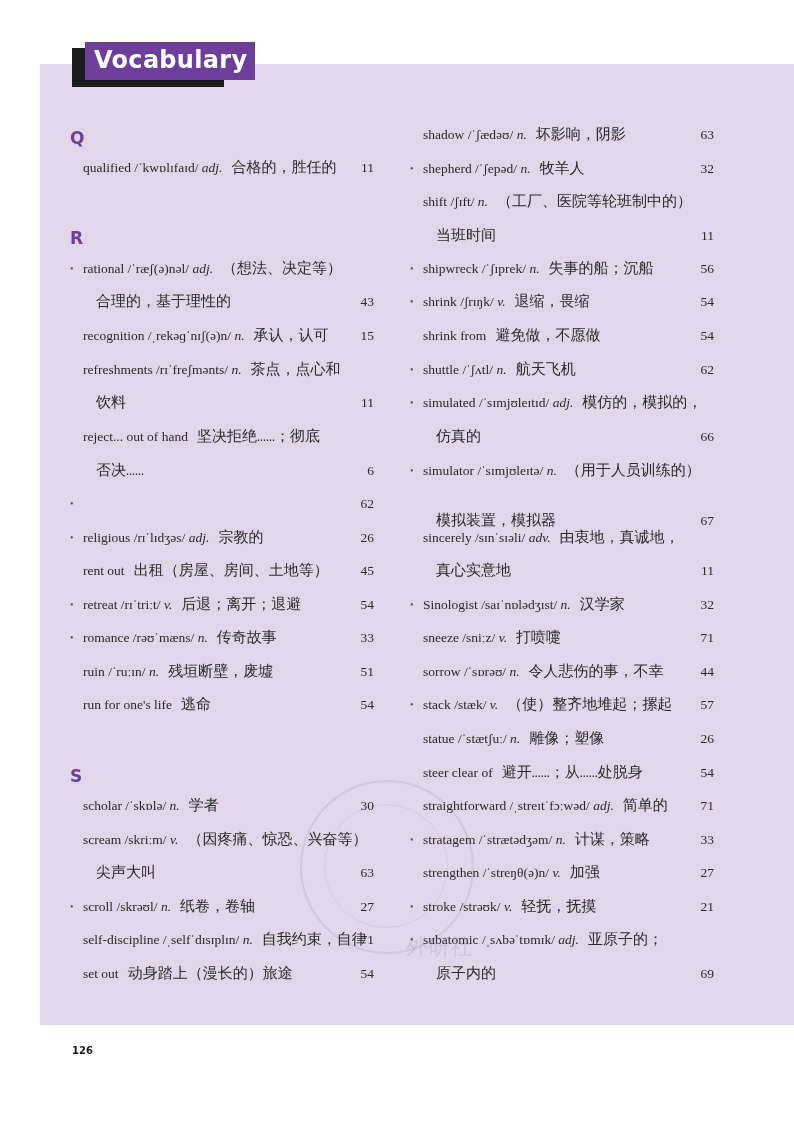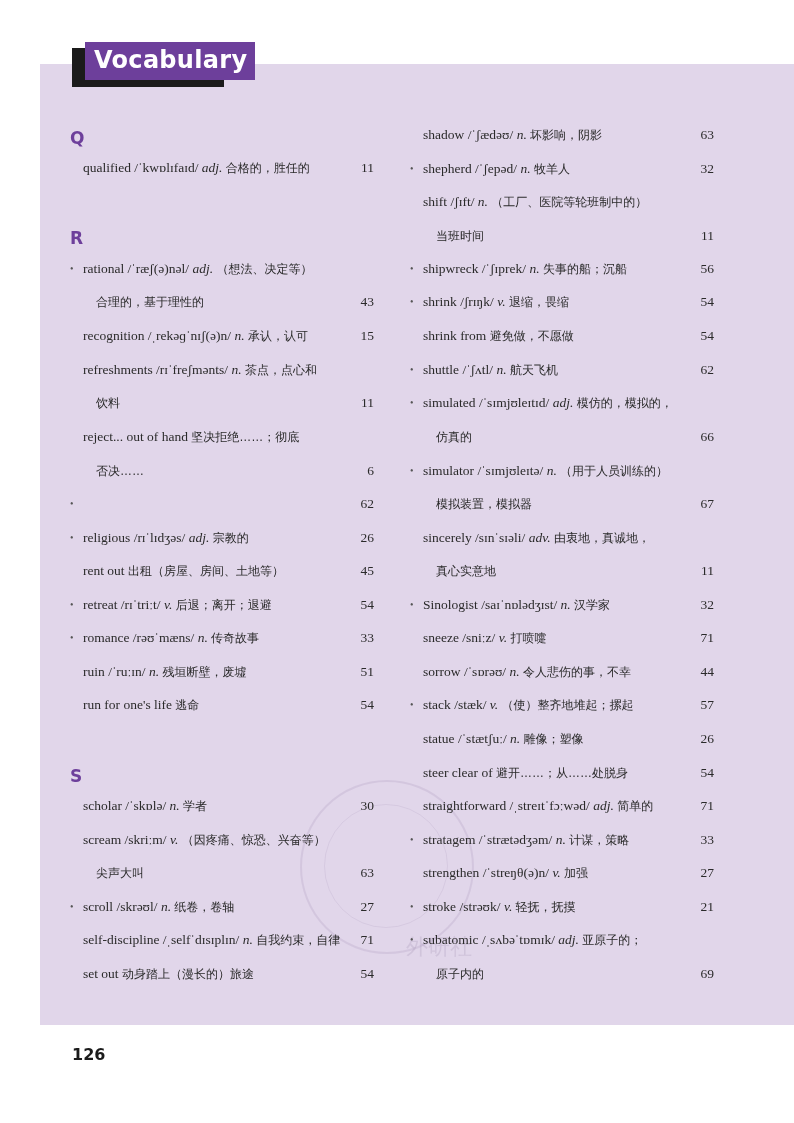--- a/index.html
+++ b/index.html
@@ -30,26 +30,26 @@
     position: absolute; font-family: "DejaVu Sans", "Liberation Sans", sans-serif;
     font-weight: bold; color: #6d3f9b; font-size: 17px;
   }
   .row {
     position: absolute; left: 0; width: 310px; height: 20px; font-size: 13.5px;
     line-height: 20px; white-space: nowrap;
   }
   .star { position: absolute; left: 0; width: 10px; color: #555; font-size: 10px; }
   .txt { position: absolute; left: 13px; }
   .txt.cont { left: 26px; }
-  .zh { font-family: Liberation Sans, sans-serif; font-size: 12px; }
+  .zh { font-family: Liberation Mono, monospace; font-size: 15px; }
   .pos { font-style: italic; }
   .pg { position: absolute; right: 6px; }
   .page-num {
     position: absolute; left: 72px; top: 1045px; font-family: "DejaVu Sans", sans-serif;
-    font-weight: bold; font-size: 16px; color: #1b1b1b;
+    font-weight: bold; font-size: 10px; color: #1b1b1b;
   }
   .seal {
     position: absolute; left: 300px; top: 780px; width: 170px; height: 170px;
     border-radius: 50%; border: 2px solid rgba(150,130,170,0.18);
     pointer-events: none;
   }
   .seal-inner {
     position: absolute; left: 22px; top: 22px; width: 122px; height: 122px;
     border-radius: 50%; border: 1px solid rgba(150,130,170,0.15);
   }
@@ -204,21 +204,21 @@
       <span class="txt"><span>simulated</span><span> /ˈsɪmjʊleɪtɪd/</span><span class="pos"> adj.</span><span class="zh"> 模仿的，模拟的，</span></span>
     </div>
     <div class="row" style="top: 309px;">
       <span class="txt cont"><span class="zh">仿真的</span></span>
       <span class="pg">66</span>
     </div>
     <div class="row" style="top: 343px;">
       <span class="star">•</span>
       <span class="txt"><span>simulator</span><span> /ˈsɪmjʊleɪtə/</span><span class="pos"> n.</span><span class="zh"> （用于人员训练的）</span></span>
     </div>
-    <div class="row" style="top: 376px;">
+    <div class="row" style="top: 393px;">
       <span class="txt cont"><span class="zh">模拟装置，模拟器</span></span>
       <span class="pg">67</span>
     </div>
     <div class="row" style="top: 410px;">
       <span class="txt"><span>sincerely</span><span> /sɪnˈsɪəli/</span><span class="pos"> adv.</span><span class="zh"> 由衷地，真诚地，</span></span>
     </div>
     <div class="row" style="top: 443px;">
       <span class="txt cont"><span class="zh">真心实意地</span></span>
       <span class="pg">11</span>
     </div>

